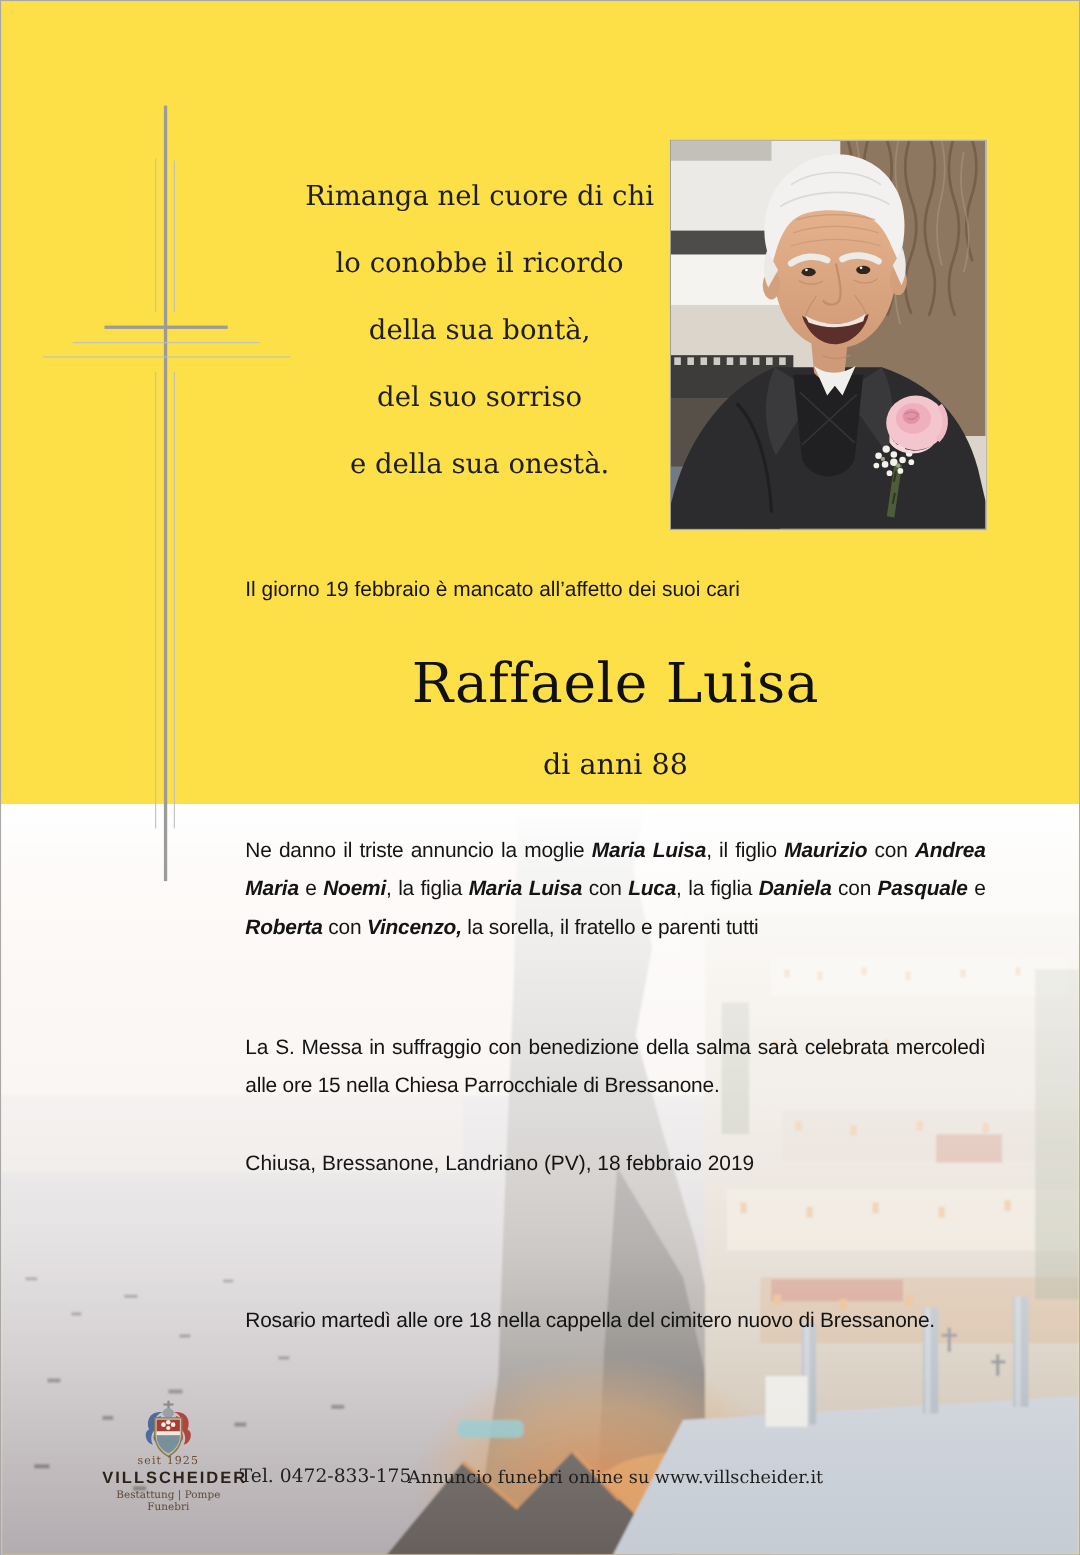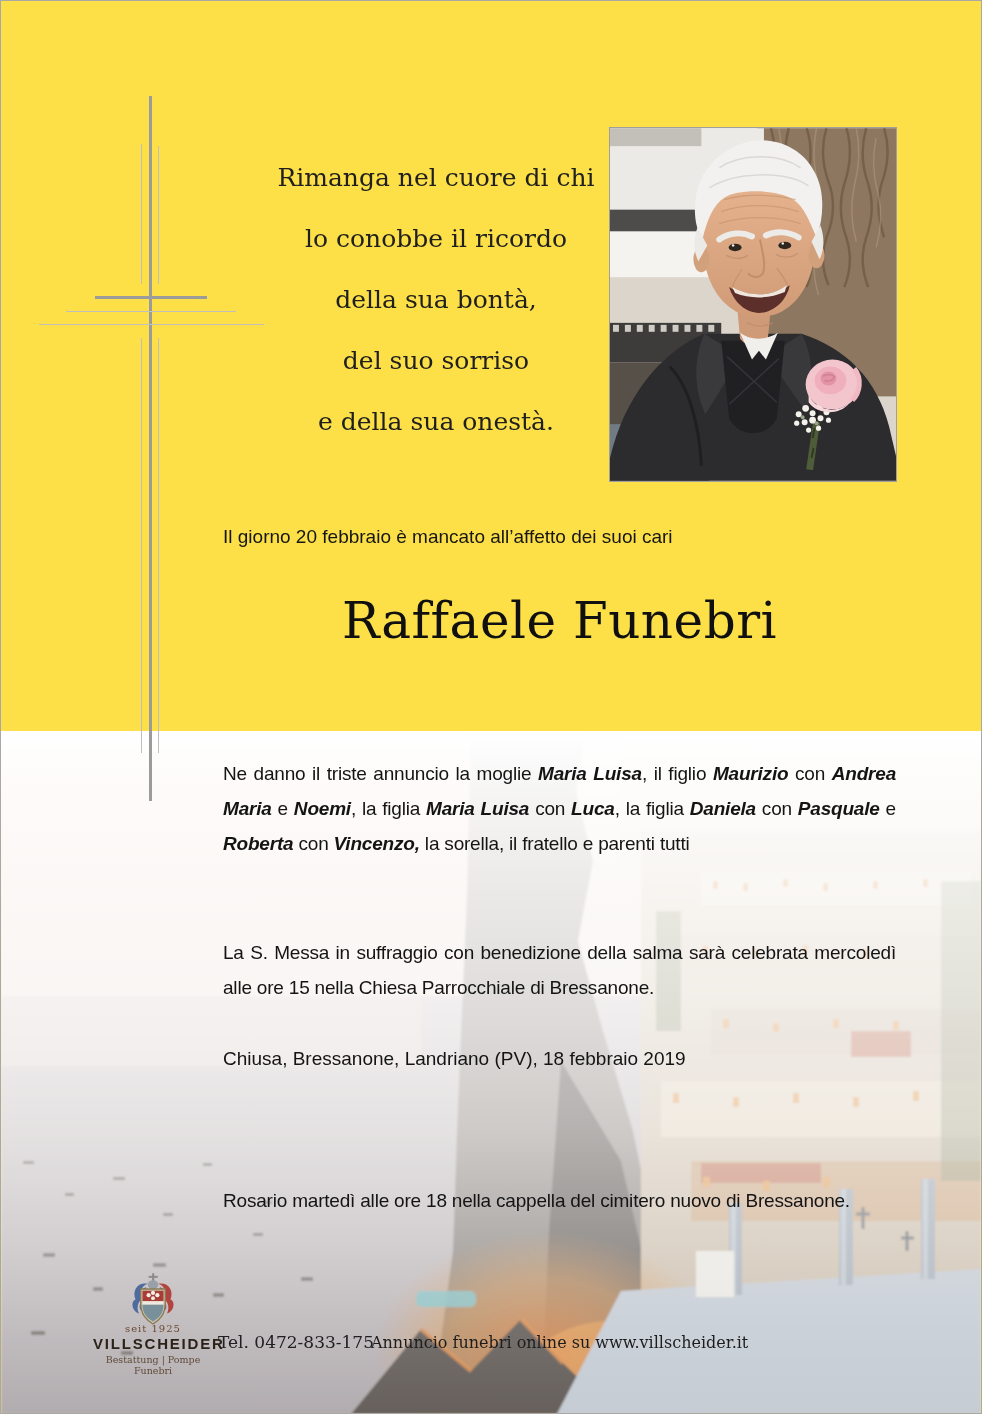--- a/index.html
+++ b/index.html
@@ -320,22 +320,23 @@
       <circle cx="208" cy="297" r="2" fill="#9aa388"></circle>
       <ellipse cx="224" cy="258" rx="27" ry="25" fill="#f3c6ce"></ellipse>
       <path d="M200,268 C206,284 226,288 240,278 C232,288 210,290 200,276 Z" fill="#f7d7dc"></path>
       <path d="M246,242 C254,252 252,266 244,274" stroke="#f0b9c3" stroke-width="5" fill="none"></path>
       <ellipse cx="222" cy="254" rx="16" ry="14" fill="#efafbc"></ellipse>
       <ellipse cx="220" cy="252" rx="8" ry="7" fill="#e294a6"></ellipse>
       <path d="M214,250 q6,-4 12,0 q-2,6 -10,4" stroke="#d07f93" stroke-width="1.5" fill="none"></path>
     </svg>
   </div>
 
-  <div class="txtcol intro">Il giorno 20 febbraio è mancato all’affetto dei suoi cari</div>
-  <div class="txtcol deceased-name">Raffaele Funebri</div>
+  <div class="txtcol intro">Il giorno 19 febbraio è mancato all’affetto dei suoi cari</div>
+  <div class="txtcol deceased-name">Raffaele Luisa</div>
+  <div class="txtcol age">di anni 88</div>
   <p class="txtcol para family"><span>Ne danno il triste annuncio la moglie </span><b>Maria Luisa</b><span>, il figlio </span><b>Maurizio</b><span> con </span><b>Andrea Maria</b><span> e </span><b>Noemi</b><span>, la figlia </span><b>Maria Luisa</b><span> con </span><b>Luca</b><span>, la figlia </span><b>Daniela</b><span> con </span><b>Pasquale</b><span> e </span><b>Roberta</b><span> con </span><b>Vincenzo,</b><span> la sorella, il fratello e parenti tutti</span></p>
   <p class="txtcol para mass">La S. Messa in suffraggio con benedizione della salma sarà celebrata mercoledì alle ore 15 nella Chiesa Parrocchiale di Bressanone.</p>
   <div class="txtcol dateline">Chiusa, Bressanone, Landriano (PV), 18 febbraio 2019</div>
   <p class="txtcol para rosary">Rosario martedì alle ore 18 nella cappella del cimitero nuovo di Bressanone.</p>
 
   <div class="footer">
     <svg class="crest" viewBox="0 0 64 60">
       <rect x="31" y="0" width="2.4" height="9" fill="#8a8a8a"></rect>
       <rect x="27" y="3" width="10.4" height="2.2" fill="#8a8a8a"></rect>
       <ellipse cx="32" cy="13" rx="6" ry="5" fill="#9aa0a8"></ellipse>

